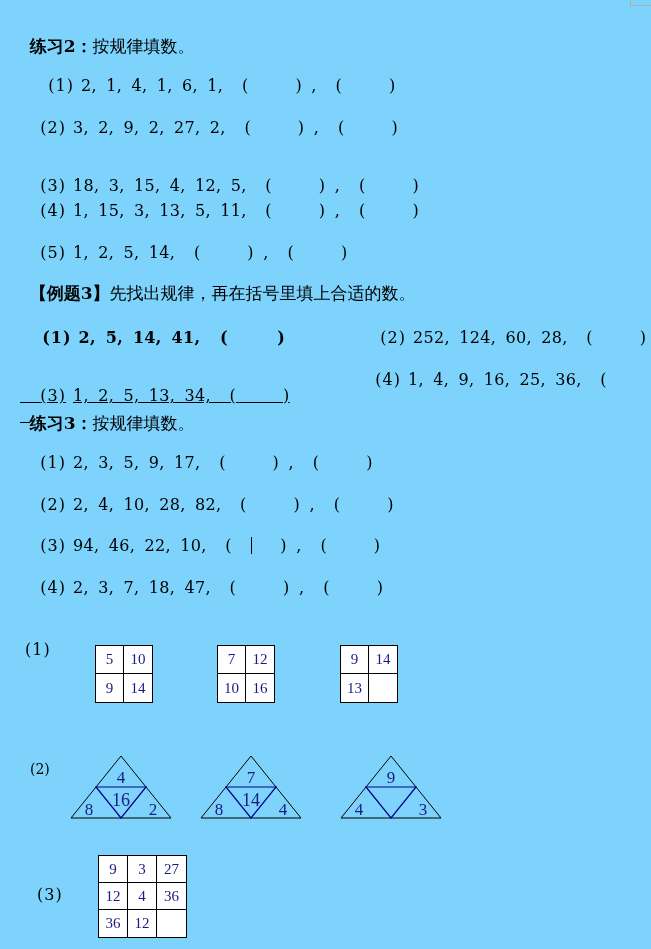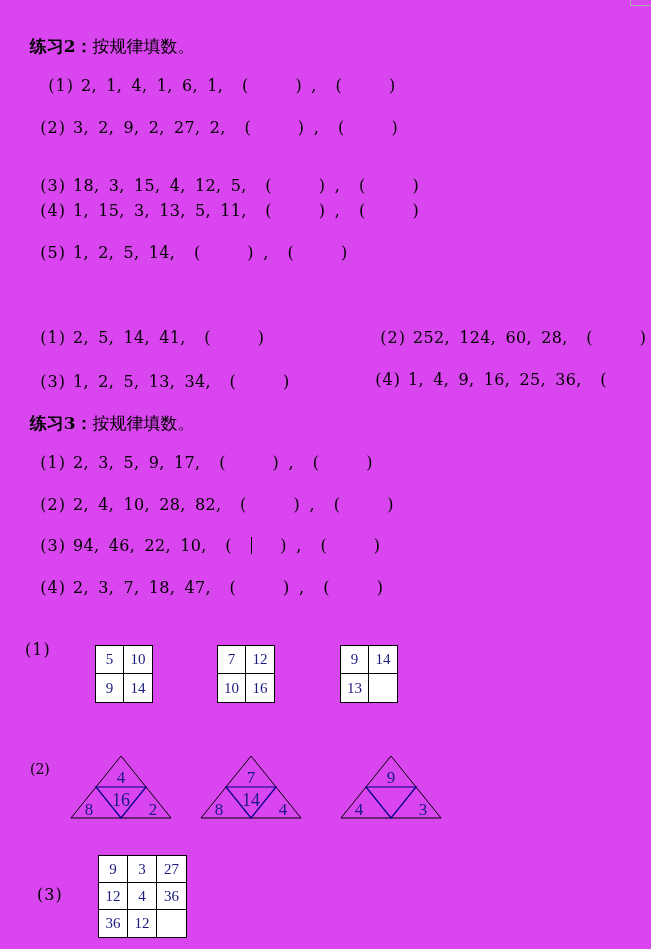--- a/index.html
+++ b/index.html
@@ -1,16 +1,16 @@
 <!DOCTYPE html>
 <html><head>
 <meta charset="utf-8">
 <style>
   html,body{margin:0;padding:0;background:#fff;}
-  .page{position:relative;width:651px;height:949px;background:#d946ef;
+  .page{position:relative;width:651px;height:949px;background:#7dd3fc;
         font-family:"DejaVu Serif","Liberation Serif",serif;color:#000;overflow:hidden;}
   .line{position:absolute;white-space:pre;font-size:16px;line-height:20px;}
   .heading{font-size:17px;}
   .hbold{font-weight:bold;}
   .lbl{letter-spacing:1px;margin-right:7px;}
   .seq{word-spacing:4px;letter-spacing:0.3px;}
   .figlabel{position:absolute;font-size:16px;letter-spacing:1px;line-height:18px;}
   .figlabel.small{font-size:14px;letter-spacing:0;}
   
   .grid2{position:absolute;display:grid;grid-template-columns:28px 28px;grid-auto-rows:28px;
@@ -60,27 +60,30 @@
   <div class="line" style="left:20px;top:156px;">
     <span class="lbl">(3)</span><span class="seq">18, 3, 15, 4, 12, 5,  (     ) ,  (     )</span>
   </div>
   <div class="line" style="left:20px;top:181px;">
     <span class="lbl">(4)</span><span class="seq">1, 15, 3, 13, 5, 11,  (     ) ,  (     )</span>
   </div>
   <div class="line" style="left:20px;top:223px;">
     <span class="lbl">(5)</span><span class="seq">1, 2, 5, 14,  (     ) ,  (     )</span>
   </div>
 
-  <div class="line" style="left:20px;top:308px;">
+  <div class="line heading" style="left:8px;top:263px;">
+    <span class="hbold">【例题3】</span><span>先找出规律，再在括号里填上合适的数。</span>
+  </div>
+  <div class="line" style="left:20px;top:308px;font-weight:bold;">
     <span class="lbl">(1)</span><span class="seq">2, 5, 14, 41,  (     )</span>
   </div>
   <div class="line" style="left:360px;top:308px;">
     <span class="lbl">(2)</span><span class="seq">252, 124, 60, 28,  (     )</span>
   </div>
-  <div class="line" style="left:20px;top:352px;">
+  <div class="line" style="left:20px;top:366px;text-decoration:underline;">
     <span class="lbl">(3)</span><span class="seq">1, 2, 5, 13, 34,  (     )</span>
   </div>
   <div class="line" style="left:355px;top:350px;">
     <span class="lbl">(4)</span><span class="seq">1, 4, 9, 16, 25, 36,  (     )</span>
   </div>
 
   <div class="line heading" style="left:8px;top:393px;">
     <span class="hbold">练习3：</span><span>按规律填数。</span>
   </div>
   <div class="line" style="left:20px;top:433px;">

